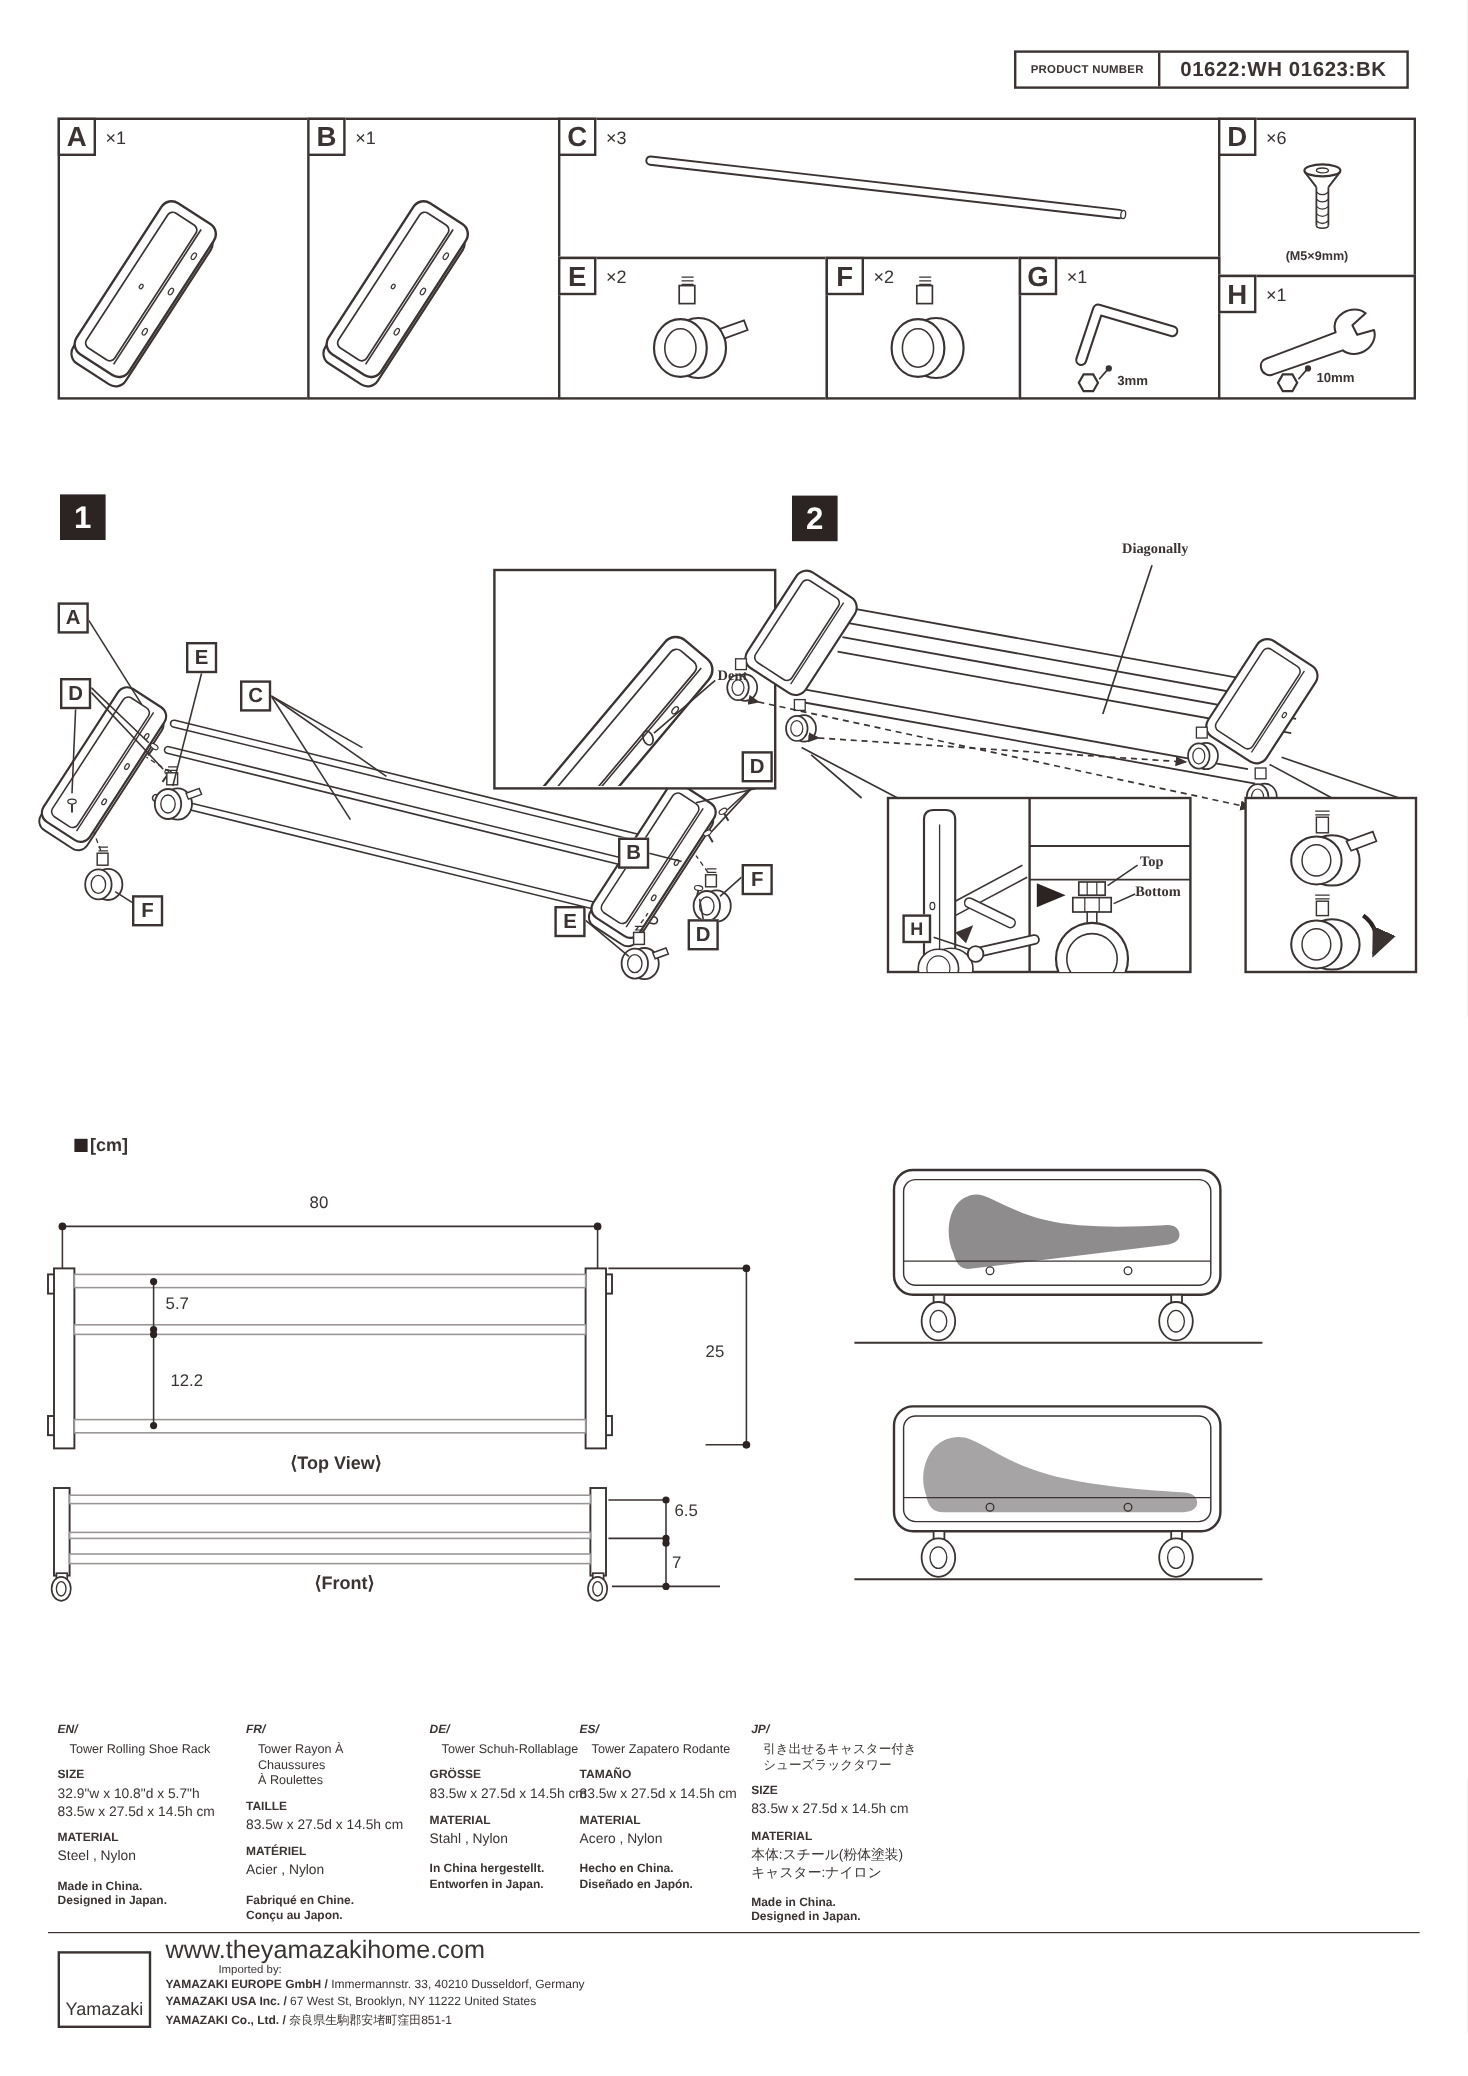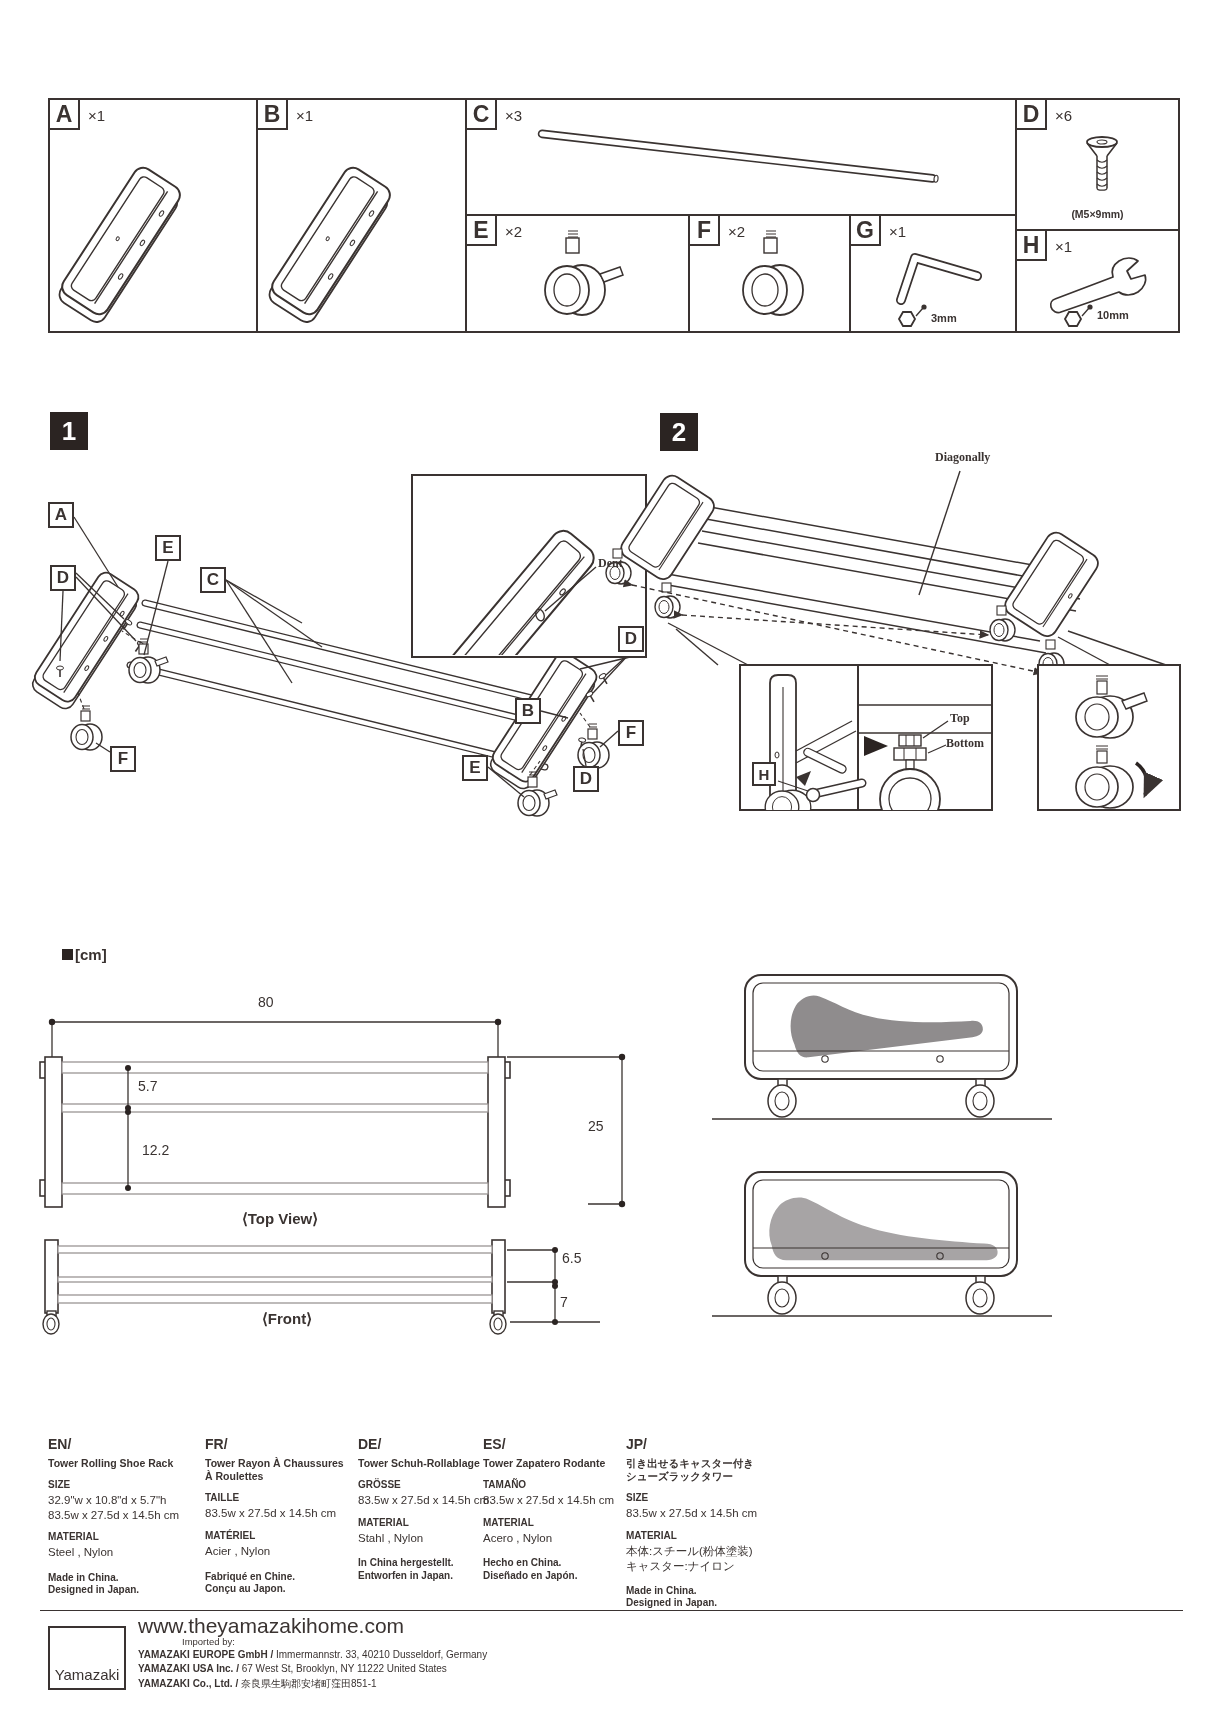--- a/index.html
+++ b/index.html
@@ -24,40 +24,44 @@
   .lbl{position:absolute;width:26px;height:26px;border:2.5px solid #3a3331;box-sizing:border-box;background:#fff;
        display:flex;align-items:center;justify-content:center;font-size:17px;font-weight:bold;z-index:3;}
   .ann{position:absolute;font-weight:bold;font-size:12px;z-index:3;font-family:Liberation Serif, serif;}
   
   .dim{position:absolute;font-size:14px;z-index:3;}
   .cap{position:absolute;font-size:15px;font-weight:bold;z-index:3;}
   .unit{position:absolute;font-size:15px;font-weight:bold;display:flex;align-items:center;gap:2px;}
   .unit .sq{width:11px;height:11px;background:#2b2422;display:inline-block;}
   
   .lang{position:absolute;width:148px;top:1436px;line-height:1.25;}
-  .lcode{font-weight:bold;font-size:14px;}
-  .ltitle{font-weight:bold;font-size:10.5px;white-space:pre-line;margin:3px 0 0;}
+  .lcode{font-weight:bold;font-size:10px;font-style:italic;}
+  .ltitle{font-weight:normal;font-size:10.5px;white-space:pre-line;margin:3px 10px 0;}
   .llabel{font-weight:bold;font-size:10px;margin-top:9px;}
   .lval{font-size:11.5px;white-space:pre-line;margin-top:2px;}
   .lorigin{font-weight:bold;font-size:10px;white-space:pre-line;margin-top:12px;}
   
   .rule{position:absolute;left:40px;top:1610px;width:1143px;height:1px;background:#3a3331;}
   .logobox{position:absolute;left:48px;top:1626px;width:78px;height:64px;border:2px solid #3a3331;box-sizing:border-box;
            display:flex;align-items:flex-end;justify-content:center;font-size:15px;padding-bottom:5px;}
   .site{position:absolute;left:138px;top:1614px;font-size:21px;}
   .imp{position:absolute;left:138px;top:1636px;font-size:9.5px;padding-left:44px;}
   .comp{position:absolute;left:138px;font-size:10px;}
   .comp b{font-weight:bold;}
   svg{position:absolute;overflow:visible;}
 </style>
 </head>
 <body>
 
 <div id="page">
 
+  <div class="pnbox">
+    <div class="pnlabel">PRODUCT NUMBER</div>
+    <div class="pnvalue">01622:WH 01623:BK</div>
+  </div>
 
   <div class="cell" style="left:48px;top:98px;width:210px;height:235px;">
     <div class="plbl">A</div>
     <span class="qty">×1</span>
     <svg width="210" height="235" style="left:0;top:0">
       <g transform="translate(52,218) rotate(-57)" fill="#fff" stroke="#3a3331">
         <rect x="-8" y="-50" width="150" height="52" rx="10" stroke-width="1.8"></rect>
         <rect x="0" y="-52" width="150" height="52" rx="10" stroke-width="2"></rect>
         <rect x="8" y="-44" width="134" height="28" rx="5" stroke-width="1.4"></rect>
         <line x1="8" y1="-14" x2="142" y2="-14" stroke-width="1.4"></line>

